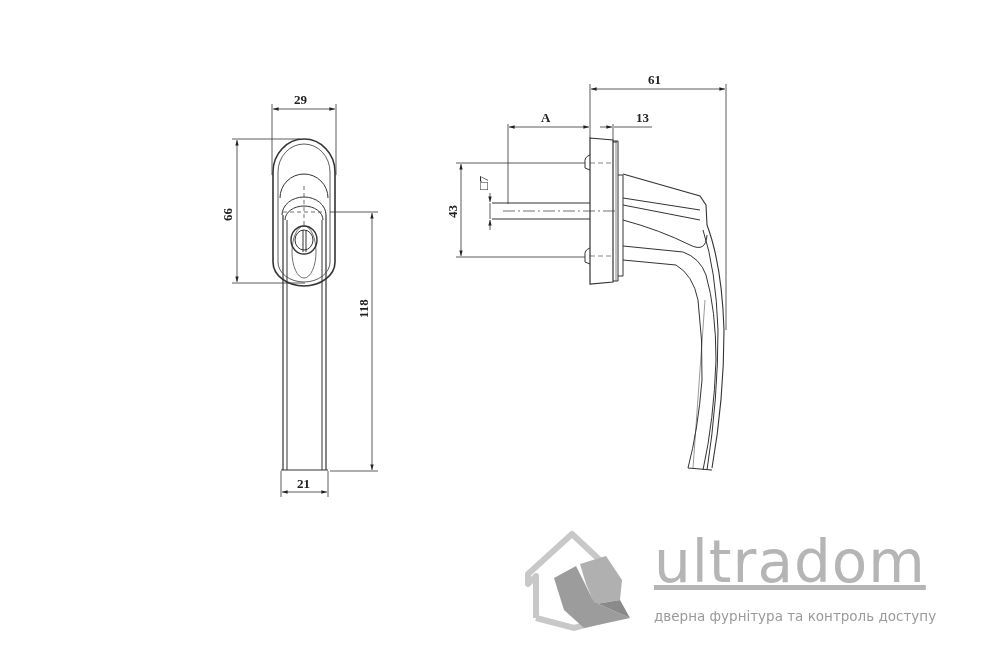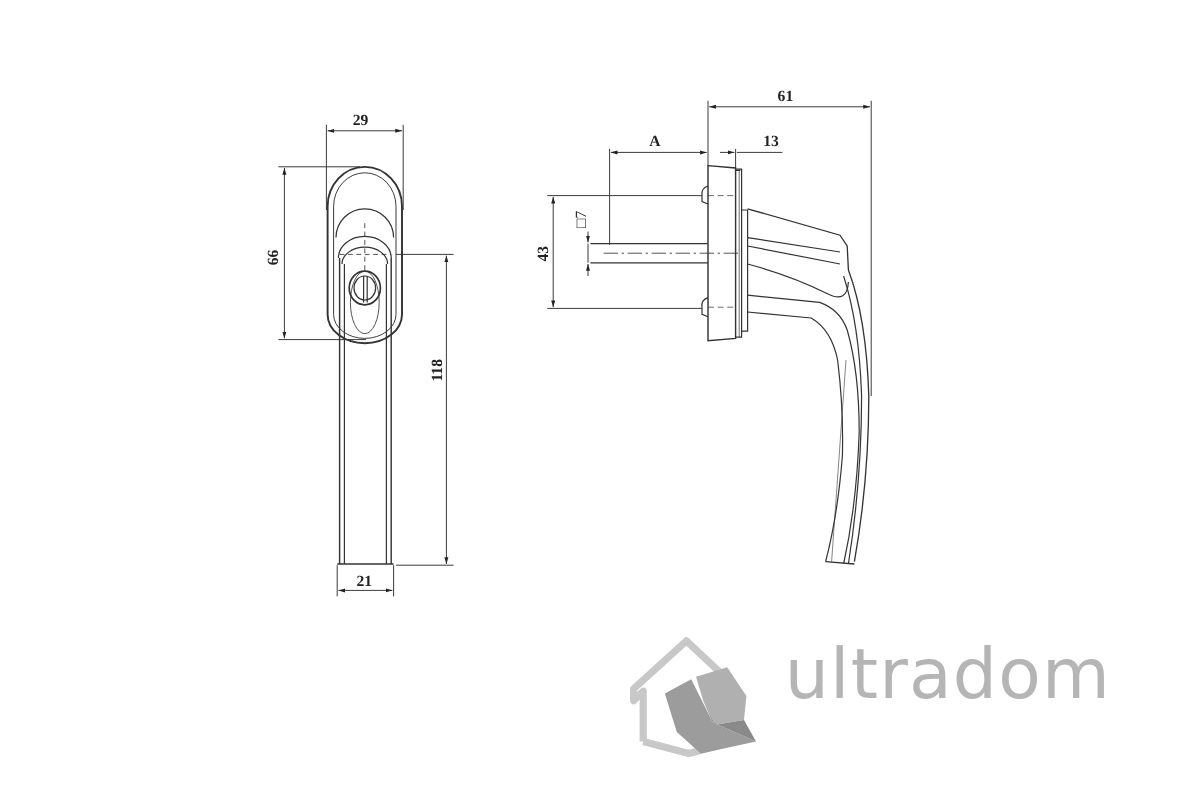--- a/index.html
+++ b/index.html
@@ -1,20 +1,20 @@
 <!DOCTYPE html>
 <html><head>
   <meta charset="utf-8">
   <style>
     html, body { margin: 0; padding: 0; background: #ffffff; }
     body { width: 990px; height: 660px; position: relative; overflow: hidden; font-family: "Liberation Serif", serif; }
     #drawing { position: absolute; left: 0; top: 0; width: 990px; height: 660px; }
     .dim-text { font-family: "Liberation Serif", serif; font-weight: bold; font-size: 13px; fill: #222; }
     .logo { position: absolute; left: 524px; top: 528px; width: 440px; height: 110px; }
-    .logo-word { position: absolute; left: 130px; top: 2px; font-family: "DejaVu Sans", sans-serif; font-size: 58px; color: #b5b5b5; letter-spacing: 1px; line-height: 64px; }
+    .logo-word { position: absolute; left: 130px; top: 2px; font-family: "DejaVu Sans", sans-serif; font-size: 58px; color: #b5b5b5; letter-spacing: 1px; line-height: 64px; text-decoration: underline; }
     .logo-tag { position: absolute; left: 130px; top: 80px; font-family: "DejaVu Sans", sans-serif; font-size: 13.5px; color: #9a9a9a; white-space: nowrap; }
   </style>
 </head>
 <body>
 
 <svg id="drawing" viewBox="0 0 990 660" xmlns="http://www.w3.org/2000/svg">
   <defs>
     <marker id="arr" viewBox="0 0 10 10" refX="10" refY="5" markerWidth="7" markerHeight="7" orient="auto-start-reverse">
       <path d="M0,2 L10,5 L0,8 z" fill="#222"></path>
     </marker>
@@ -127,13 +127,14 @@
 
 <div class="logo">
   <svg width="120" height="105" viewBox="0 0 120 105" style="position:absolute;left:0;top:0;">
     <path d="M12,90 L12,48 L4,56 L4,46 L48,6 L80,36" fill="none" stroke="#c8c8c8" stroke-width="6" stroke-linejoin="round"></path>
     <path d="M12,90 L50,100 L95,88" fill="none" stroke="#c8c8c8" stroke-width="6"></path>
     <path d="M30,50 L52,38 L62,58 L70,74 L106,90 L60,100 L40,82 Z" fill="#9c9c9c"></path>
     <path d="M56,36 L82,28 L98,52 L96,72 L72,76 L62,56 Z" fill="#b0b0b0"></path>
     <path d="M62,56 L72,76 L96,72 L106,90 L70,74 Z" fill="#8a8a8a"></path>
   </svg>
   <div class="logo-word">ultradom</div>
+  <div class="logo-tag">дверна фурнітура та контроль доступу</div>
 </div>
 
 </body></html>

